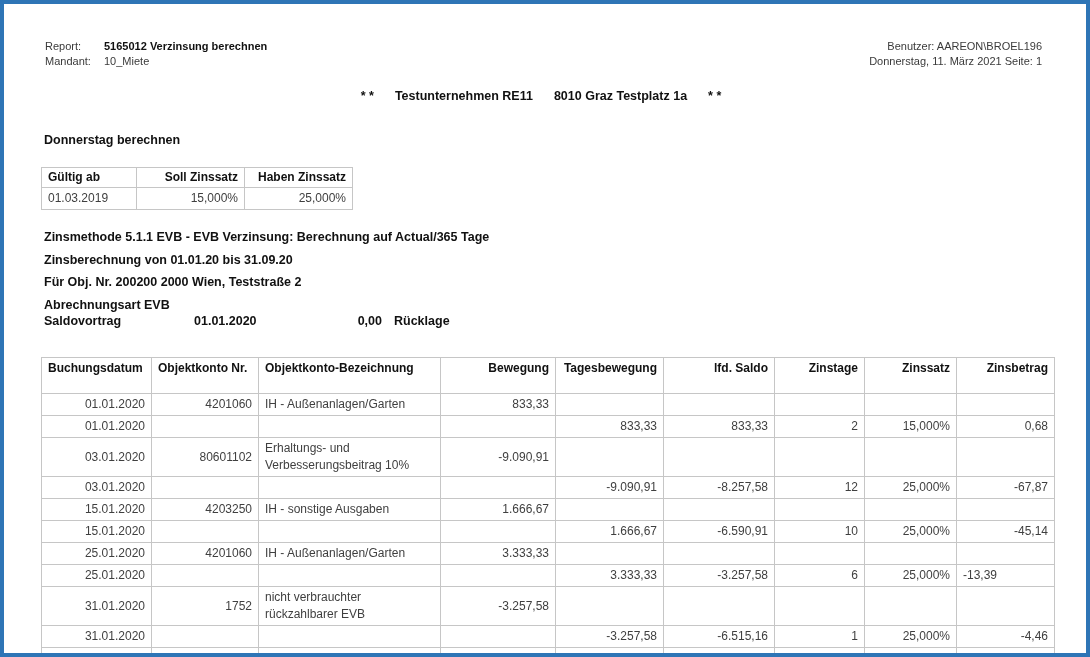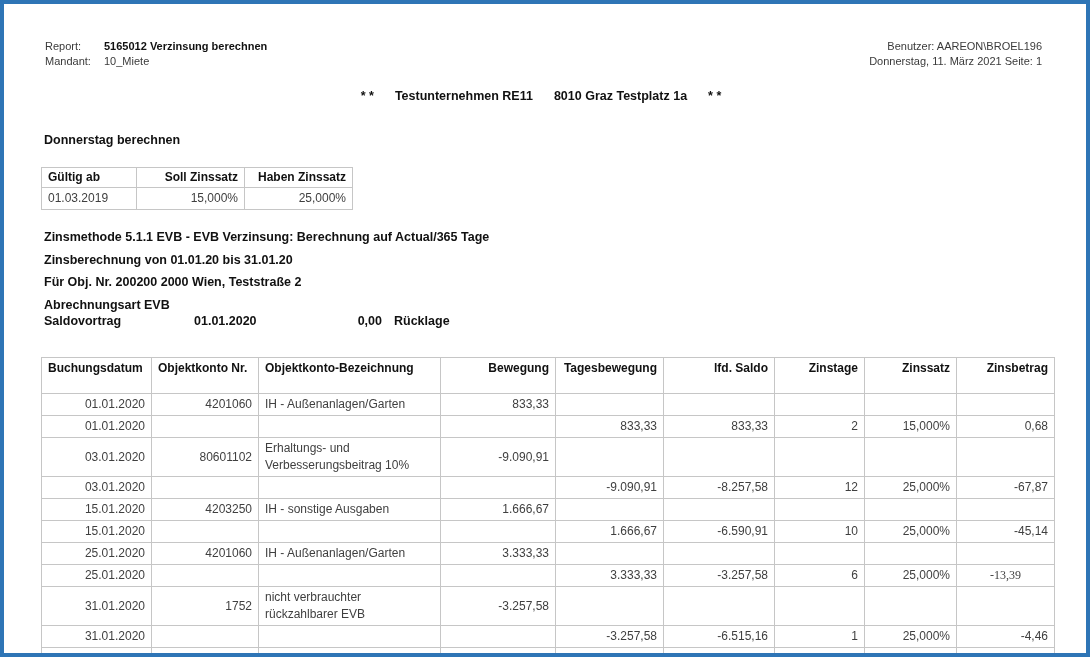--- a/index.html
+++ b/index.html
@@ -118,21 +118,21 @@
         <tr>
           <td style="text-align: left;">01.03.2019</td>
           <td style="text-align: right;">15,000%</td>
           <td style="text-align: right;">25,000%</td>
         </tr>
       </tbody>
     </table>
 
   <div class="info-lines" id="info-lines">
       <div>Zinsmethode 5.1.1 EVB - EVB Verzinsung: Berechnung auf Actual/365 Tage</div>
-      <div>Zinsberechnung von 01.01.20 bis 31.01.20</div>
+      <div>Zinsberechnung von 01.01.20 bis 31.09.20</div>
       <div>Für Obj. Nr. 200200 2000 Wien, Teststraße 2</div>
       <div>Abrechnungsart EVB</div>
     </div>
 
   <div class="saldo-line">
     <span class="saldo-label">Saldovortrag</span>
     <span class="saldo-date">01.01.2020</span>
     <span class="saldo-amount">0,00</span>
     <span class="saldo-suffix">Rücklage</span>
   </div>
@@ -242,21 +242,21 @@
         </tr>
         <tr>
           <td style="text-align: right;">25.01.2020</td>
           <td style="text-align: right;"></td>
           <td style="text-align: left;"></td>
           <td style="text-align: right;"></td>
           <td style="text-align: right;">3.333,33</td>
           <td style="text-align: right;">-3.257,58</td>
           <td style="text-align: right;">6</td>
           <td style="text-align: right;">25,000%</td>
-          <td style="text-align: center; font-family: Liberation Serif, serif;">-13,39</td>
+          <td style="text-align: left;">-13,39</td>
         </tr>
         <tr>
           <td style="text-align: right;">31.01.2020</td>
           <td style="text-align: right;">1752</td>
           <td style="text-align: left;">nicht verbrauchter rückzahlbarer EVB</td>
           <td style="text-align: right;">-3.257,58</td>
           <td style="text-align: right;"></td>
           <td style="text-align: right;"></td>
           <td style="text-align: right;"></td>
           <td style="text-align: right;"></td>

